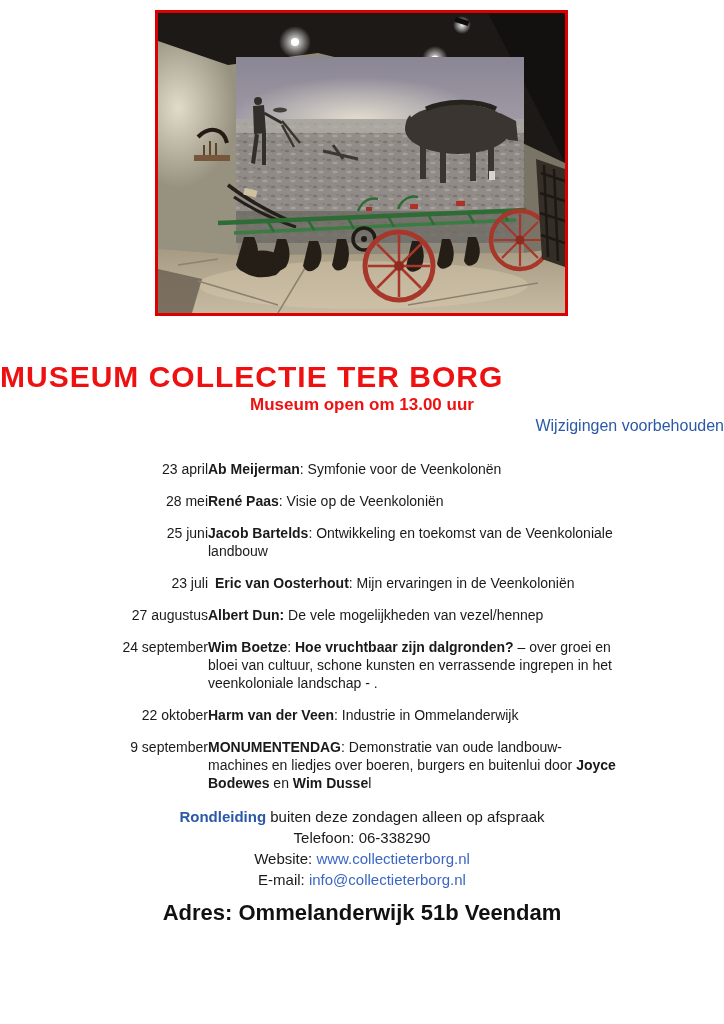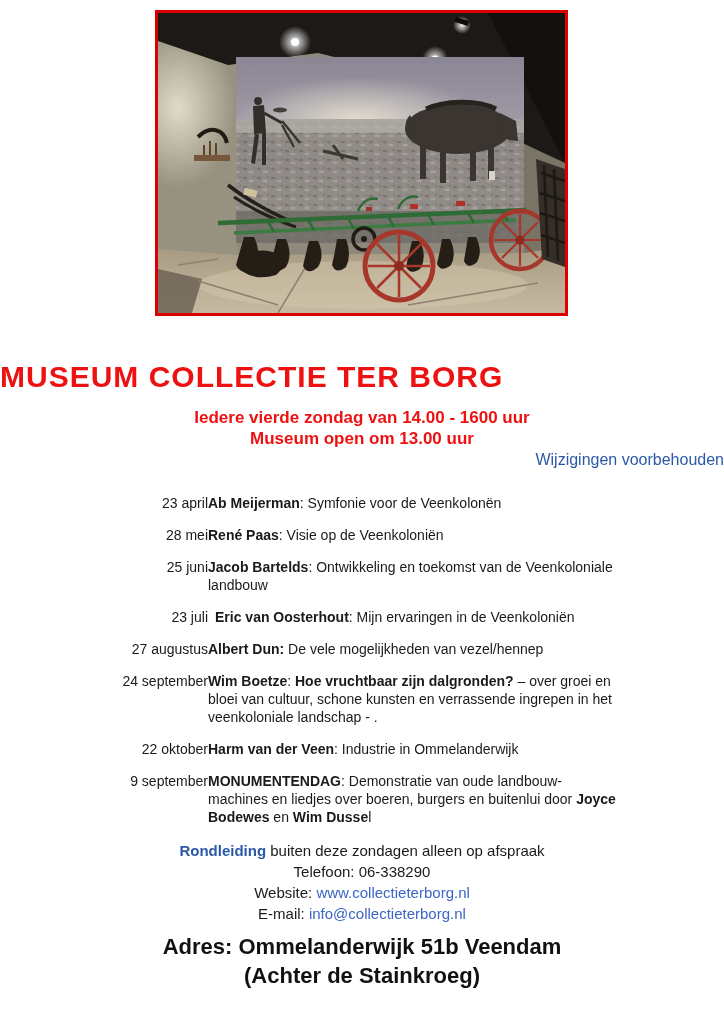--- a/index.html
+++ b/index.html
@@ -170,21 +170,20 @@
         </g>
       </g>
       <circle cx="362" cy="227" r="4.5" fill="#8e2b20"></circle>
 
       <polygon points="378,146 407,156 407,254 384,246" fill="#342e26"></polygon>
       <path d="M383,160 L407,168 M382,180 L407,188 M382,200 L407,208 M383,222 L407,230 M386,152 L390,244 M396,156 L400,248" stroke="#1c1813" stroke-width="2.5" fill="none"></path>
     </svg>
   </div>
 
   <h1 class="title">MUSEUM COLLECTIE TER BORG</h1>
-  <div class="sub sub1">Iedere vierde zondag van 14.00 - 1600 uur</div>
   <div class="sub">Museum open om 13.00 uur</div>
   <div class="note">Wijzigingen voorbehouden</div>
 
   <div class="schedule" id="schedule">
       <div class="srow">
         <div class="sdate">23 april</div>
         <div class="sdesc"><span class="b">Ab Meijerman</span><span>: Symfonie voor de Veenkolonën</span></div>
       </div>
       <div class="srow">
         <div class="sdate">28 mei</div>
@@ -224,16 +223,15 @@
     <div>
       <span>Website: </span><a>www.collectieterborg.nl</a>
     </div>
     <div>
       <span>E-mail: </span><a>info@collectieterborg.nl</a>
     </div>
   </div>
 
   <div class="address">
     <div>Adres: Ommelanderwijk 51b Veendam</div>
-    <div>(Achter de Stainkroeg)</div>
   </div>
 
 </div>
 
 </body></html>

